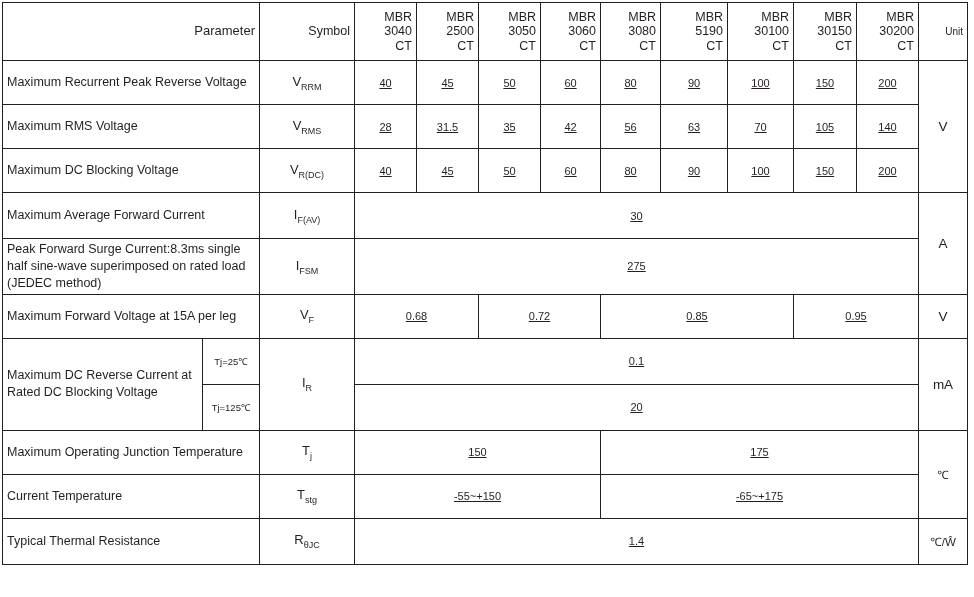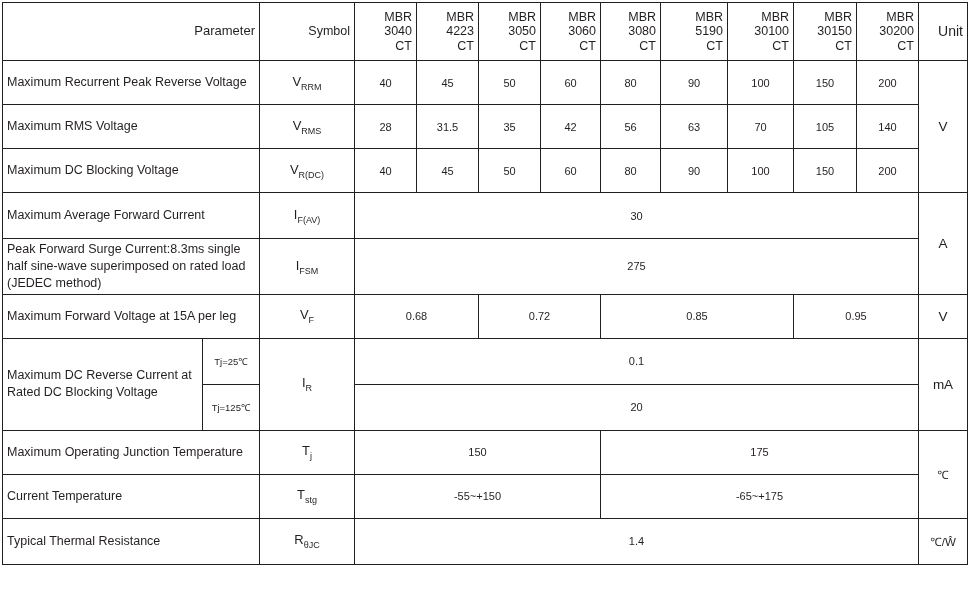--- a/index.html
+++ b/index.html
@@ -34,39 +34,40 @@
   
   .hdr td {
     text-align: right;
     font-weight: bold;
     font-size: 12.5px;
     line-height: 1.15;
     height: 58px;
   }
   .hdr .param-head { font-size: 13px; }
   .hdr .sym-head { font-size: 12.5px; }
-  .hdr .unit-head { font-size: 14px; margin-left: 24px; }
+  .hdr .unit-head { font-size: 10px; margin-left: 24px; }
   .part-name span { display: block; }
 
   
   .param {
     text-align: left;
     font-size: 12.5px;
     line-height: 1.35;
     padding-left: 7px;
   }
   .sym {
     text-align: center;
     font-size: 13px;
     white-space: nowrap;
   }
   .sym sub { font-size: 9px; }
   .val {
     text-align: center;
     font-size: 11px;
+    text-decoration: underline;
   }
   .unit {
     text-align: center;
     font-size: 13.5px;
   }
   .unit-small { font-size: 11.5px; }
   .sub-cond {
     text-align: center;
     font-size: 9.5px;
     padding: 2px 2px;
@@ -108,21 +109,21 @@
         <tr class="hdr">
       <td class="param-head" colspan="2">Parameter</td>
       <td class="sym-head" colspan="2">Symbol</td>
       <td class="part-name">
         <span>MBR</span>
         <span>3040</span>
         <span>CT</span>
       </td>
       <td class="part-name">
         <span>MBR</span>
-        <span>4223</span>
+        <span>2500</span>
         <span>CT</span>
       </td>
       <td class="part-name">
         <span>MBR</span>
         <span>3050</span>
         <span>CT</span>
       </td>
       <td class="part-name">
         <span>MBR</span>
         <span>3060</span>

